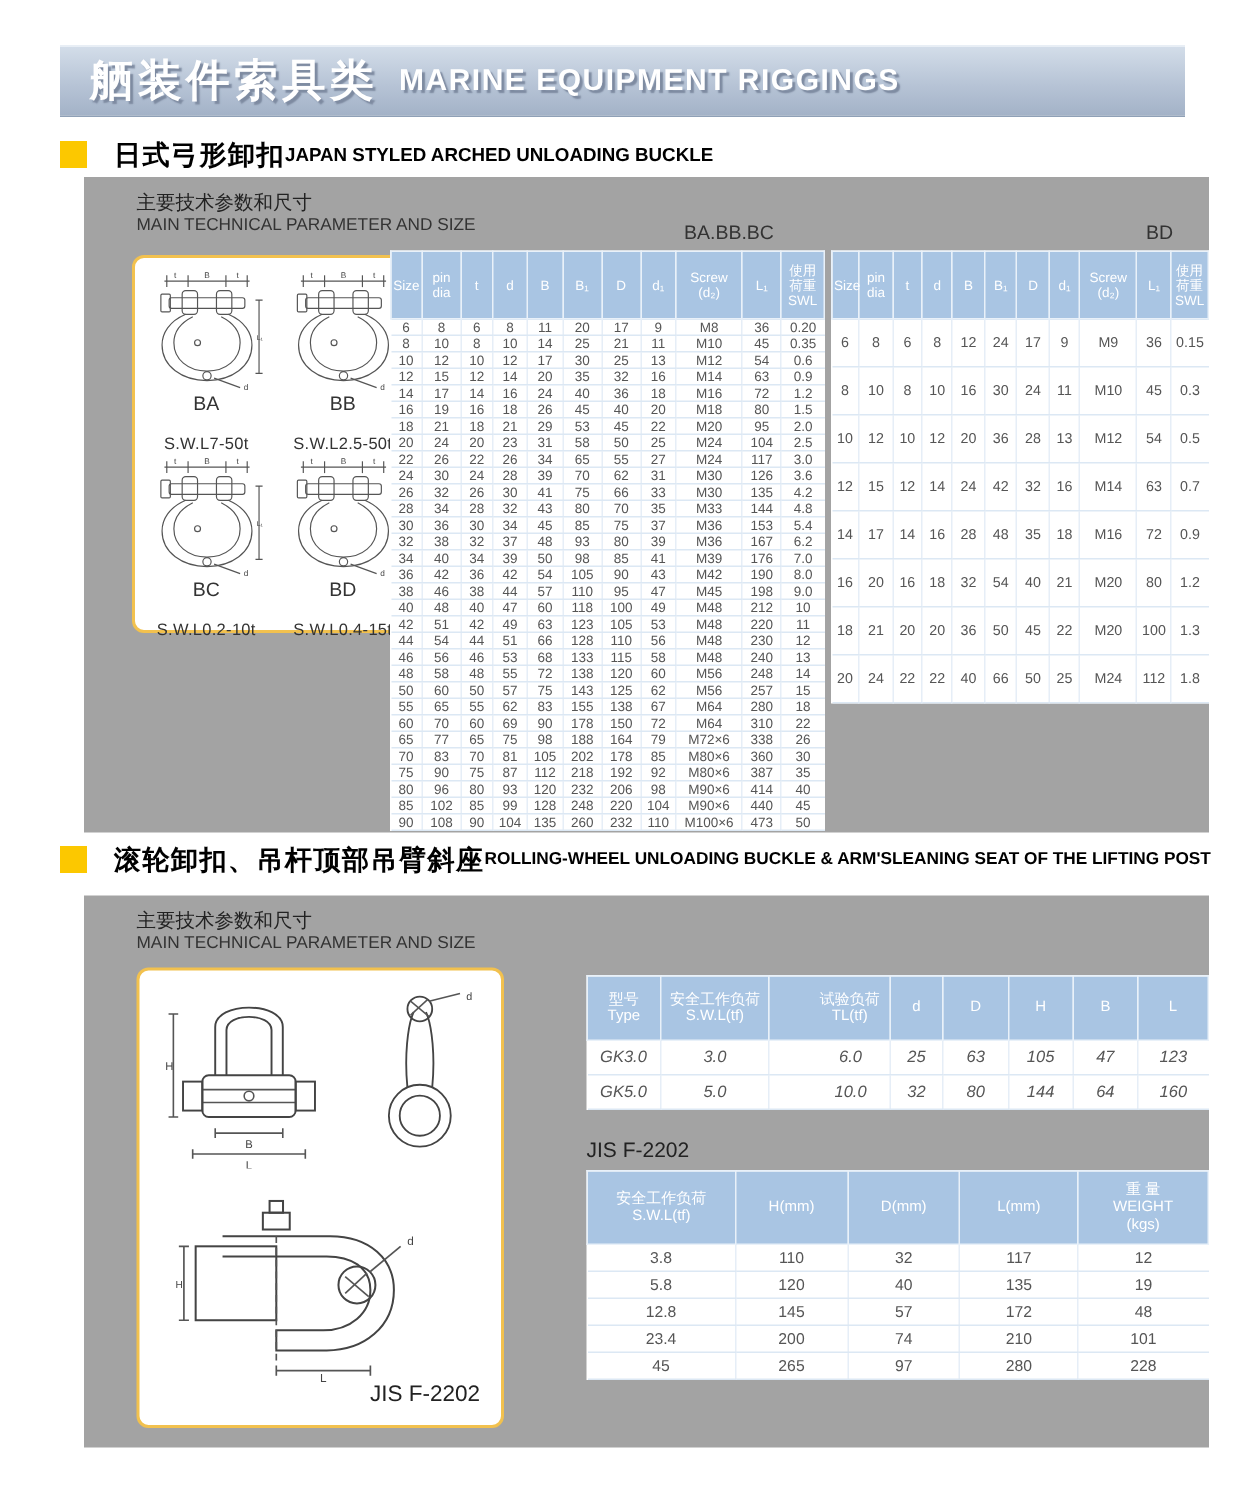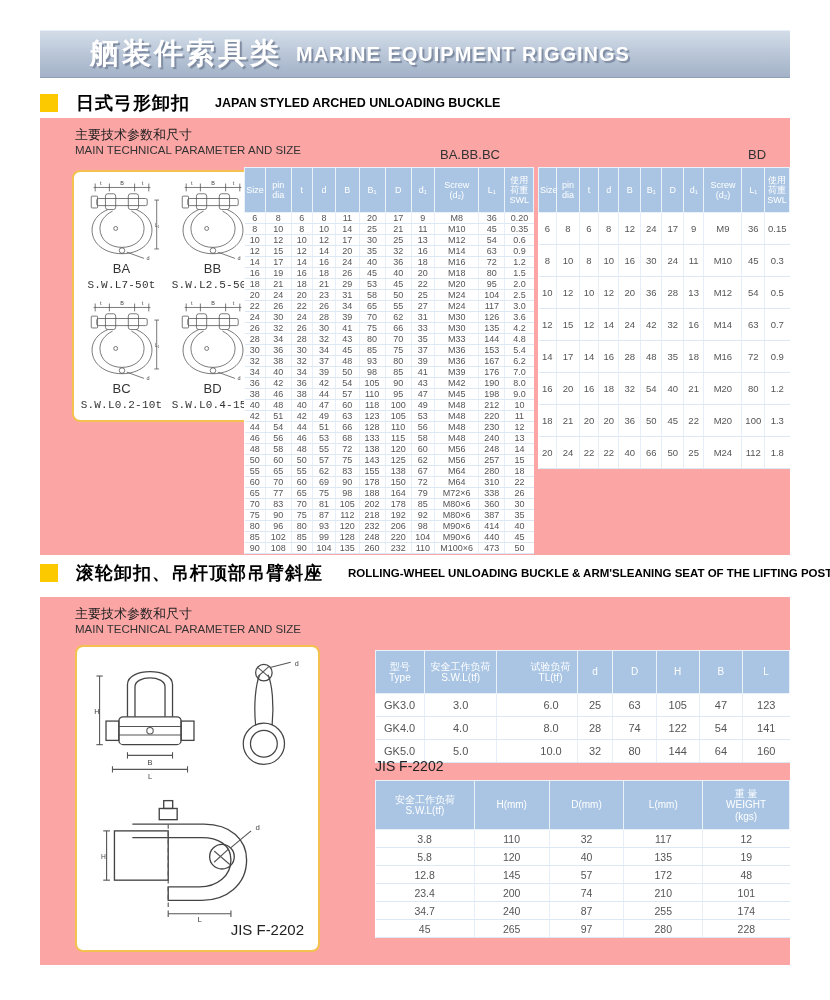--- a/index.html
+++ b/index.html
@@ -3,46 +3,46 @@
 <meta charset="utf-8">
 <style>
   html,body{margin:0;padding:0;background:#fff;}
   .page{position:relative;width:830px;height:1000px;background:#fff;
         font-family:"Liberation Sans","DejaVu Sans",sans-serif;color:#333;overflow:hidden;}
 
   
   .titlebar{position:absolute;left:40px;top:30px;width:750px;height:48px;
     background:linear-gradient(180deg,#d3dde9 0%,#b7c4d6 55%,#a3b2c7 100%);
     border-top:1px solid #e8eef5;border-bottom:1px solid #8fa0b6;
-    display:flex;align-items:center;padding-left:50px;box-sizing:border-box;}
+    display:flex;align-items:center;padding-left:20px;box-sizing:border-box;}
   .titlebar .zh{font-size:29px;font-weight:700;color:#fff;letter-spacing:3px;
     text-shadow:2px 2px 1px #7d8aa0;}
   .titlebar .en{font-size:20px;font-weight:700;color:#fff;letter-spacing:1px;margin-left:14px;
     text-shadow:2px 2px 1px #7d8aa0;}
 
   
   .sec-head{position:absolute;left:40px;width:760px;height:24px;display:flex;align-items:center;}
   .sec-head .bullet{width:18px;height:18px;background:#fcc800;flex:0 0 auto;}
   .sec-head .zh{font-size:18px;font-weight:700;color:#000;margin-left:18px;letter-spacing:1px;white-space:nowrap;}
-  .sec-head .en{font-size:12.5px;font-weight:700;color:#000;margin-left:25px;white-space:nowrap;}
+  .sec-head .en{font-size:12.5px;font-weight:700;color:#000;margin-left:0;white-space:nowrap;}
 
   
-  .panel{position:absolute;left:40px;width:750px;background:#fca5a5;}
+  .panel{position:absolute;left:56px;width:750px;background:#a3a3a3;}
   .panel .param-zh{position:absolute;left:35px;top:8px;font-size:13px;color:#222;}
   .panel .param-en{position:absolute;left:35px;top:26px;font-size:11.5px;color:#333;}
 
   .caption{position:absolute;font-size:13px;color:#333;}
 
   
   .diagbox{position:absolute;background:#fff;border:2px solid #f2c14e;border-radius:8px;box-sizing:border-box;}
   .fig-grid{display:grid;grid-template-columns:1fr 1fr;padding:6px 2px 2px 2px;}
   .fig{display:flex;flex-direction:column;align-items:center;}
   .fig svg{display:block;}
   .fig .code{font-size:13px;color:#333;margin-top:1px;}
-  .fig .swl{font-size:11px;color:#333;margin-top:3px;letter-spacing:0.2px;font-family:Liberation Mono, monospace;}
+  .fig .swl{font-size:11px;color:#333;margin-top:14px;letter-spacing:0.2px;}
   .jis-label{position:absolute;right:14px;bottom:12px;font-size:15px;color:#222;}
   .dimtxt{font-size:7px;fill:#444;}
   .lin{stroke:#555;fill:none;stroke-width:1;}
   .lin2{stroke:#444;fill:none;stroke-width:1.2;}
 
   
   table{border-collapse:collapse;table-layout:fixed;background:#fff;}
   th{background:#a9c5e3;color:#fff;font-weight:400;text-align:center;vertical-align:middle;
      border:1px solid #e9f1f9;white-space:pre-line;line-height:1.12;}
   td{color:#555;text-align:center;vertical-align:middle;
@@ -77,21 +77,21 @@
   .t-bd th:nth-child(6),.t-bd td:nth-child(6){width:8.5%;}
   .t-bd th:nth-child(7),.t-bd td:nth-child(7){width:8.5%;}
   .t-bd th:nth-child(8),.t-bd td:nth-child(8){width:8%;}
   .t-bd th:nth-child(9),.t-bd td:nth-child(9){width:16%;}
   .t-bd th:nth-child(10),.t-bd td:nth-child(10){width:9%;}
   .t-bd th:nth-child(11),.t-bd td:nth-child(11){width:10%;}
 
   
   .t-gk{position:absolute;left:335px;top:53px;width:415px;}
   .t-gk th{font-size:10px;height:40px;}
-  .t-gk td{font-size:11px;height:22px;}
+  .t-gk td{font-size:11px;height:22px;font-style:italic;}
   .t-gk th:nth-child(1),.t-gk td:nth-child(1){width:12.5%;}
   .t-gk th:nth-child(2),.t-gk td:nth-child(2){width:19%;}
   .t-gk th:nth-child(3),.t-gk td:nth-child(3){width:14.5%;padding-left:28px;}
   .t-gk th:nth-child(4),.t-gk td:nth-child(4){width:9%;}
   .t-gk th:nth-child(5),.t-gk td:nth-child(5){width:11%;}
   .t-gk th:nth-child(6),.t-gk td:nth-child(6){width:11%;}
   .t-gk th:nth-child(7),.t-gk td:nth-child(7){width:11%;}
   .t-gk th:nth-child(8),.t-gk td:nth-child(8){width:12%;}
 
   
@@ -890,30 +890,20 @@
             <td>GK3.0</td>
             <td>3.0</td>
             <td>6.0</td>
             <td>25</td>
             <td>63</td>
             <td>105</td>
             <td>47</td>
             <td>123</td>
           </tr>
           <tr>
-            <td>GK4.0</td>
-            <td>4.0</td>
-            <td>8.0</td>
-            <td>28</td>
-            <td>74</td>
-            <td>122</td>
-            <td>54</td>
-            <td>141</td>
-          </tr>
-          <tr>
             <td>GK5.0</td>
             <td>5.0</td>
             <td>10.0</td>
             <td>32</td>
             <td>80</td>
             <td>144</td>
             <td>64</td>
             <td>160</td>
           </tr>
         </tbody>
@@ -956,27 +946,20 @@
             <td>48</td>
           </tr>
           <tr>
             <td>23.4</td>
             <td>200</td>
             <td>74</td>
             <td>210</td>
             <td>101</td>
           </tr>
           <tr>
-            <td>34.7</td>
-            <td>240</td>
-            <td>87</td>
-            <td>255</td>
-            <td>174</td>
-          </tr>
-          <tr>
             <td>45</td>
             <td>265</td>
             <td>97</td>
             <td>280</td>
             <td>228</td>
           </tr>
         </tbody>
       </table>
   </div>
 

